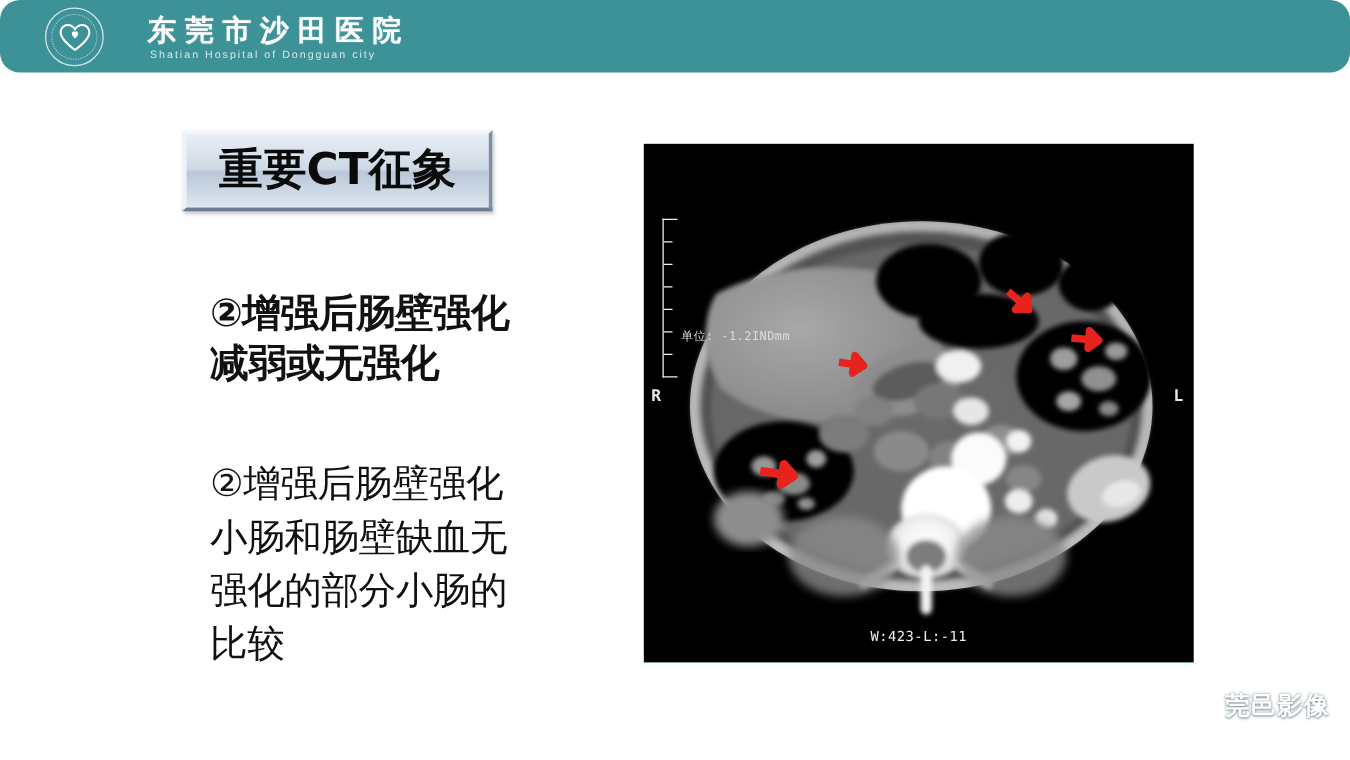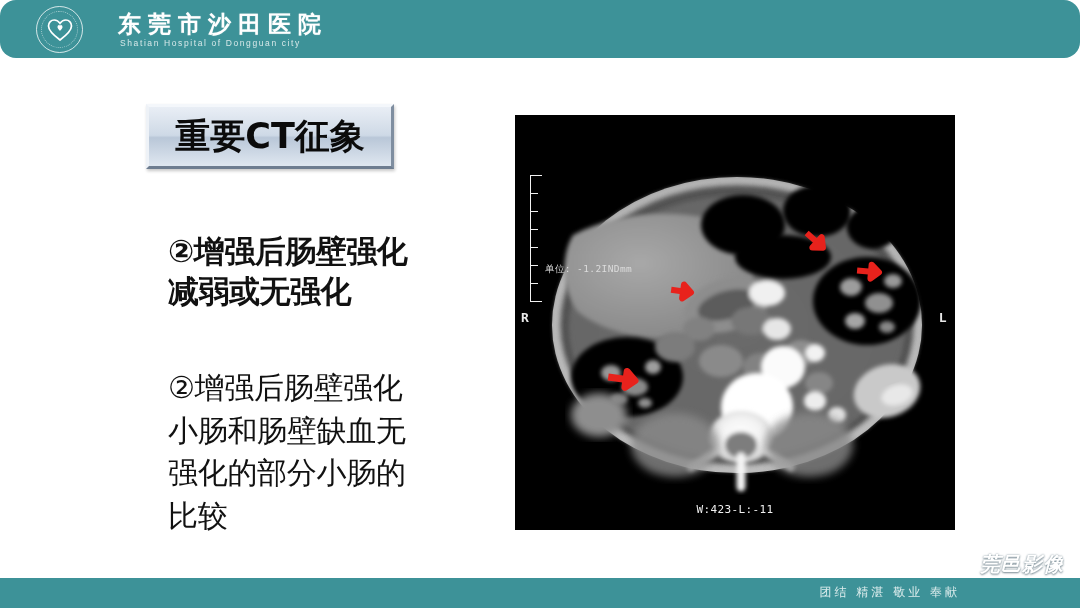--- a/index.html
+++ b/index.html
@@ -101,21 +101,21 @@
     border-bottom:1.6px solid #f2f2f2;
   }
   .ruler i{
     position:absolute;left:0;width:7px;height:0;
     border-top:1.4px solid #f2f2f2;
   }
 
   
   .watermark{
     position:absolute;right:16px;bottom:30px;
-    display:flex;align-items:center;gap:8px;opacity:.95;font-style:italic;
+    display:flex;align-items:center;gap:8px;opacity:.95;
   }
   .wm-text{
     color:#ffffff;font-size:20px;font-weight:600;letter-spacing:1px;
     font-family:"DejaVu Sans",sans-serif;
     text-shadow:0 0 2px rgba(120,140,150,.9),0 1px 2px rgba(90,110,120,.8);
     white-space:nowrap;
   }
 
   
   .footer{
@@ -299,17 +299,14 @@
       <path d="M11 2 C5.2 2 1 5.7 1 10.1 C1 12.6 2.4 14.8 4.7 16.2 L3.6 19.4 L7.3 17.6 C8.4 17.9 9.7 18.1 11 18.1 C11.2 18.1 11.4 18.1 11.6 18.1 C11.3 17.3 11.2 16.5 11.2 15.7 C11.2 11.3 15.4 7.8 20.6 7.8 C20.8 7.8 21.1 7.8 21.3 7.8 C20.4 4.5 16.1 2 11 2 Z" fill="none" stroke="#ffffff" stroke-width="1.5" stroke-linejoin="round" opacity=".95"></path>
       <circle cx="7.8" cy="8.2" r="1.25" fill="#ffffff"></circle>
       <circle cx="14.2" cy="8.2" r="1.25" fill="#ffffff"></circle>
       <path d="M20.8 9.4 C16.4 9.4 12.9 12.3 12.9 15.8 C12.9 19.3 16.4 22.2 20.8 22.2 C21.8 22.2 22.8 22.1 23.7 21.8 L26.7 23.3 L25.8 20.6 C27.7 19.4 28.8 17.7 28.8 15.8 C28.8 12.3 25.2 9.4 20.8 9.4 Z" fill="none" stroke="#ffffff" stroke-width="1.5" stroke-linejoin="round" opacity=".95"></path>
       <circle cx="18.3" cy="14.4" r="1" fill="#ffffff"></circle>
       <circle cx="23.3" cy="14.4" r="1" fill="#ffffff"></circle>
     </svg>
     <span class="wm-text">莞邑影像</span>
   </div>
 
-  <div class="footer">
-    <div class="footer-motto">团结  精湛  敬业  奉献</div>
-  </div>
 
 </div>
 
 </body></html>

